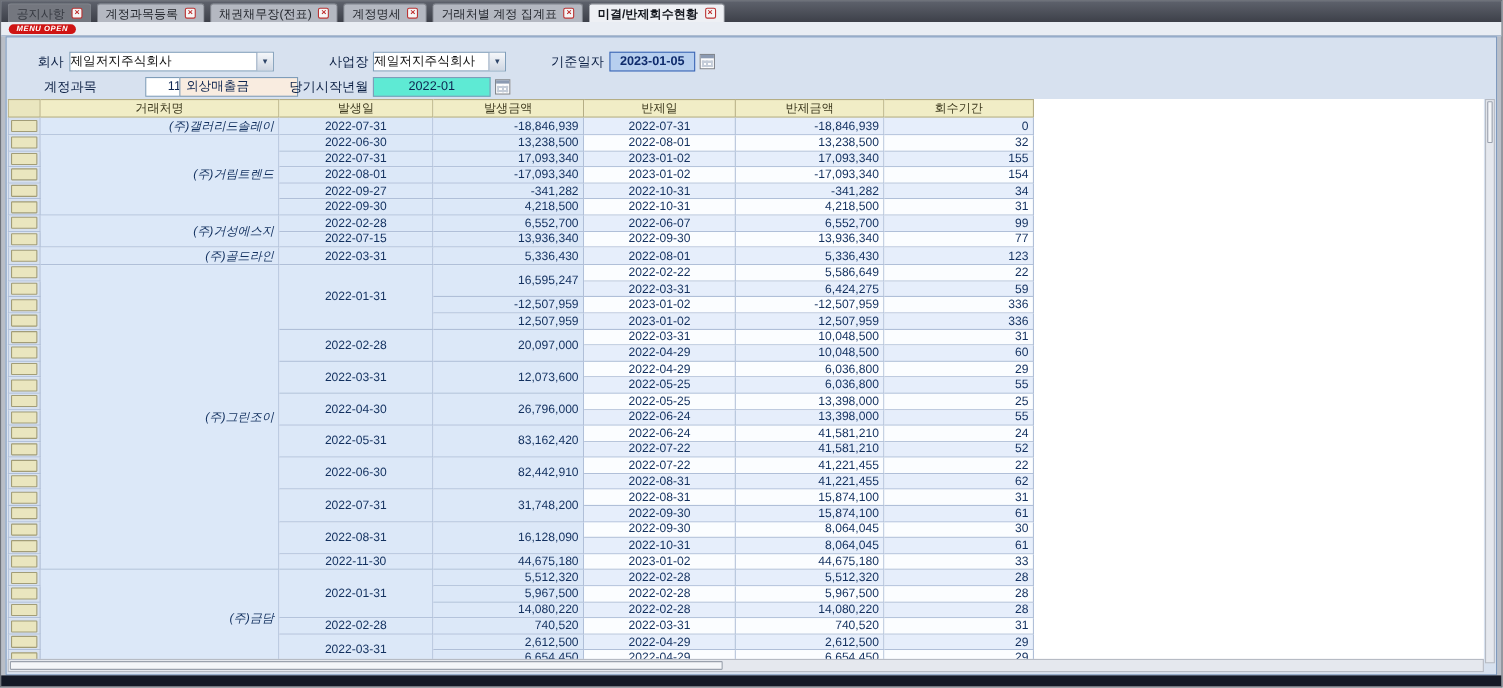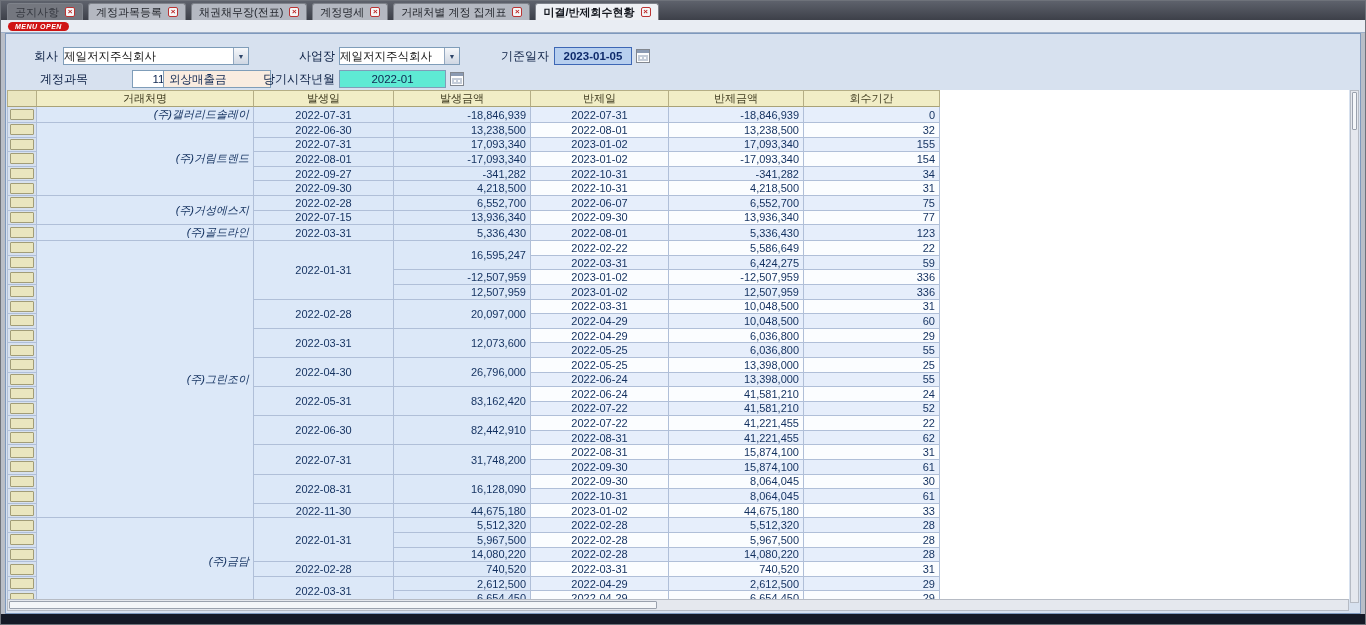--- a/index.html
+++ b/index.html
@@ -254,21 +254,21 @@
             </tr>
             <tr class="even">
               <td class="gutter">
                 <div class="gbox"></div>
               </td>
               <td class="cust" rowspan="2">(주)거성에스지</td>
               <td class="odate" rowspan="1">2022-02-28</td>
               <td class="oamt" rowspan="1">6,552,700</td>
               <td class="sdate">2022-06-07</td>
               <td class="samt">6,552,700</td>
-              <td class="days">75</td>
+              <td class="days">99</td>
             </tr>
             <tr class="odd">
               <td class="gutter">
                 <div class="gbox"></div>
               </td>
               <td class="odate" rowspan="1">2022-07-15</td>
               <td class="oamt" rowspan="1">13,936,340</td>
               <td class="sdate">2022-09-30</td>
               <td class="samt">13,936,340</td>
               <td class="days">77</td>

